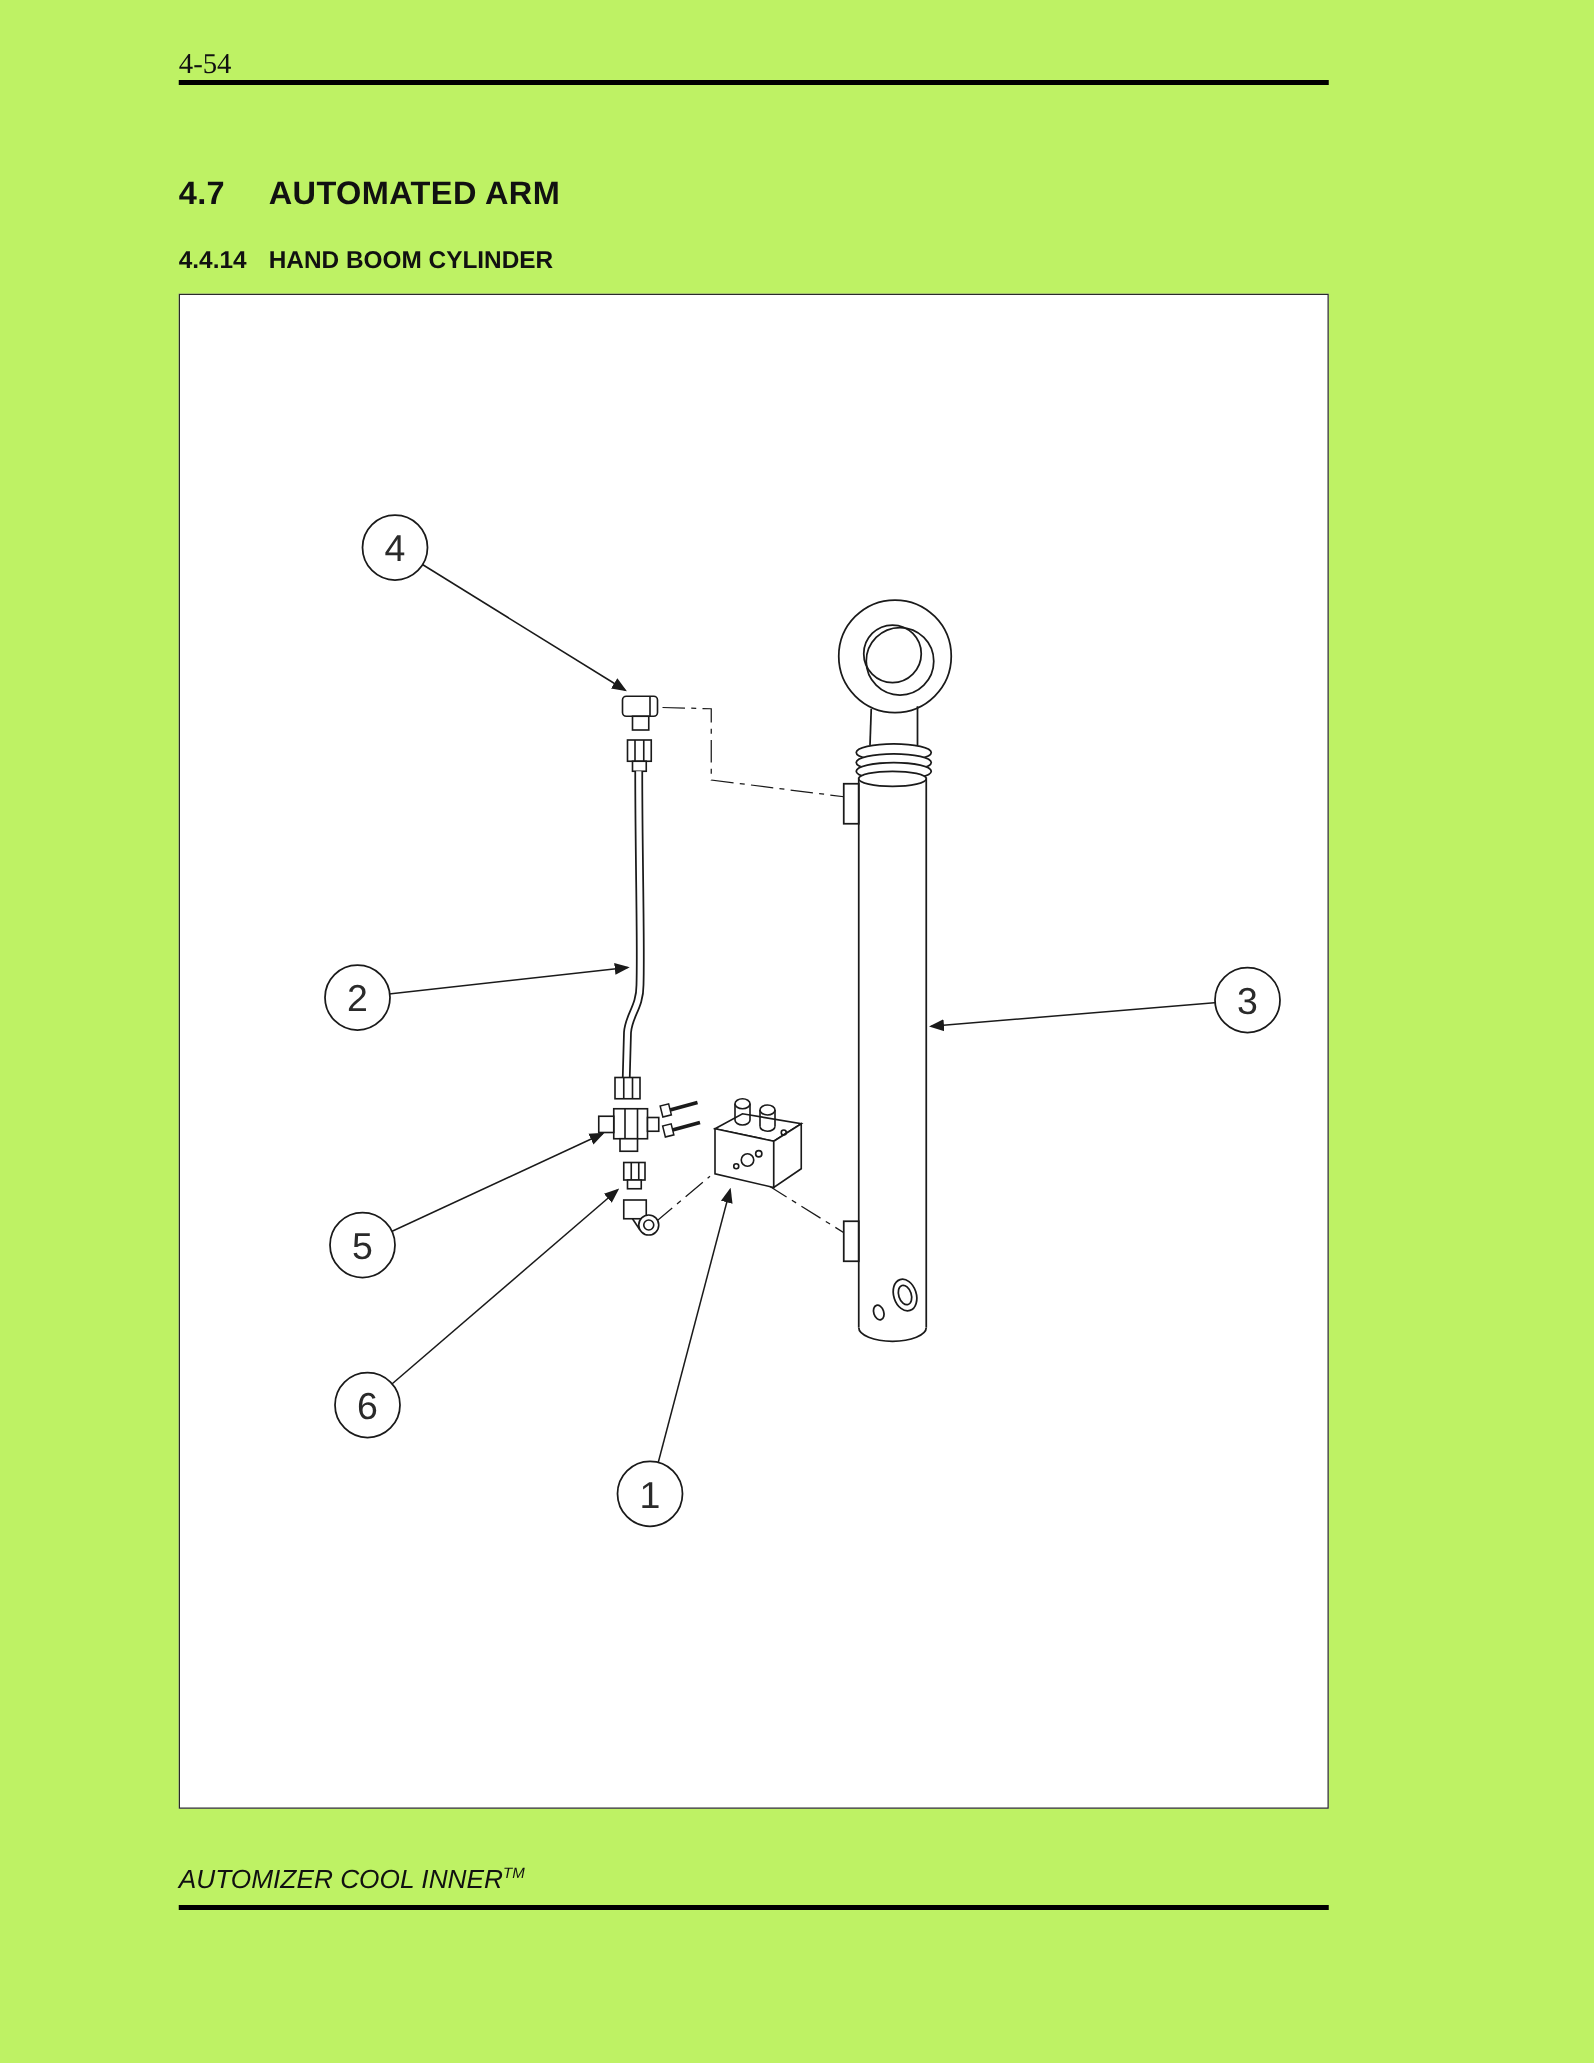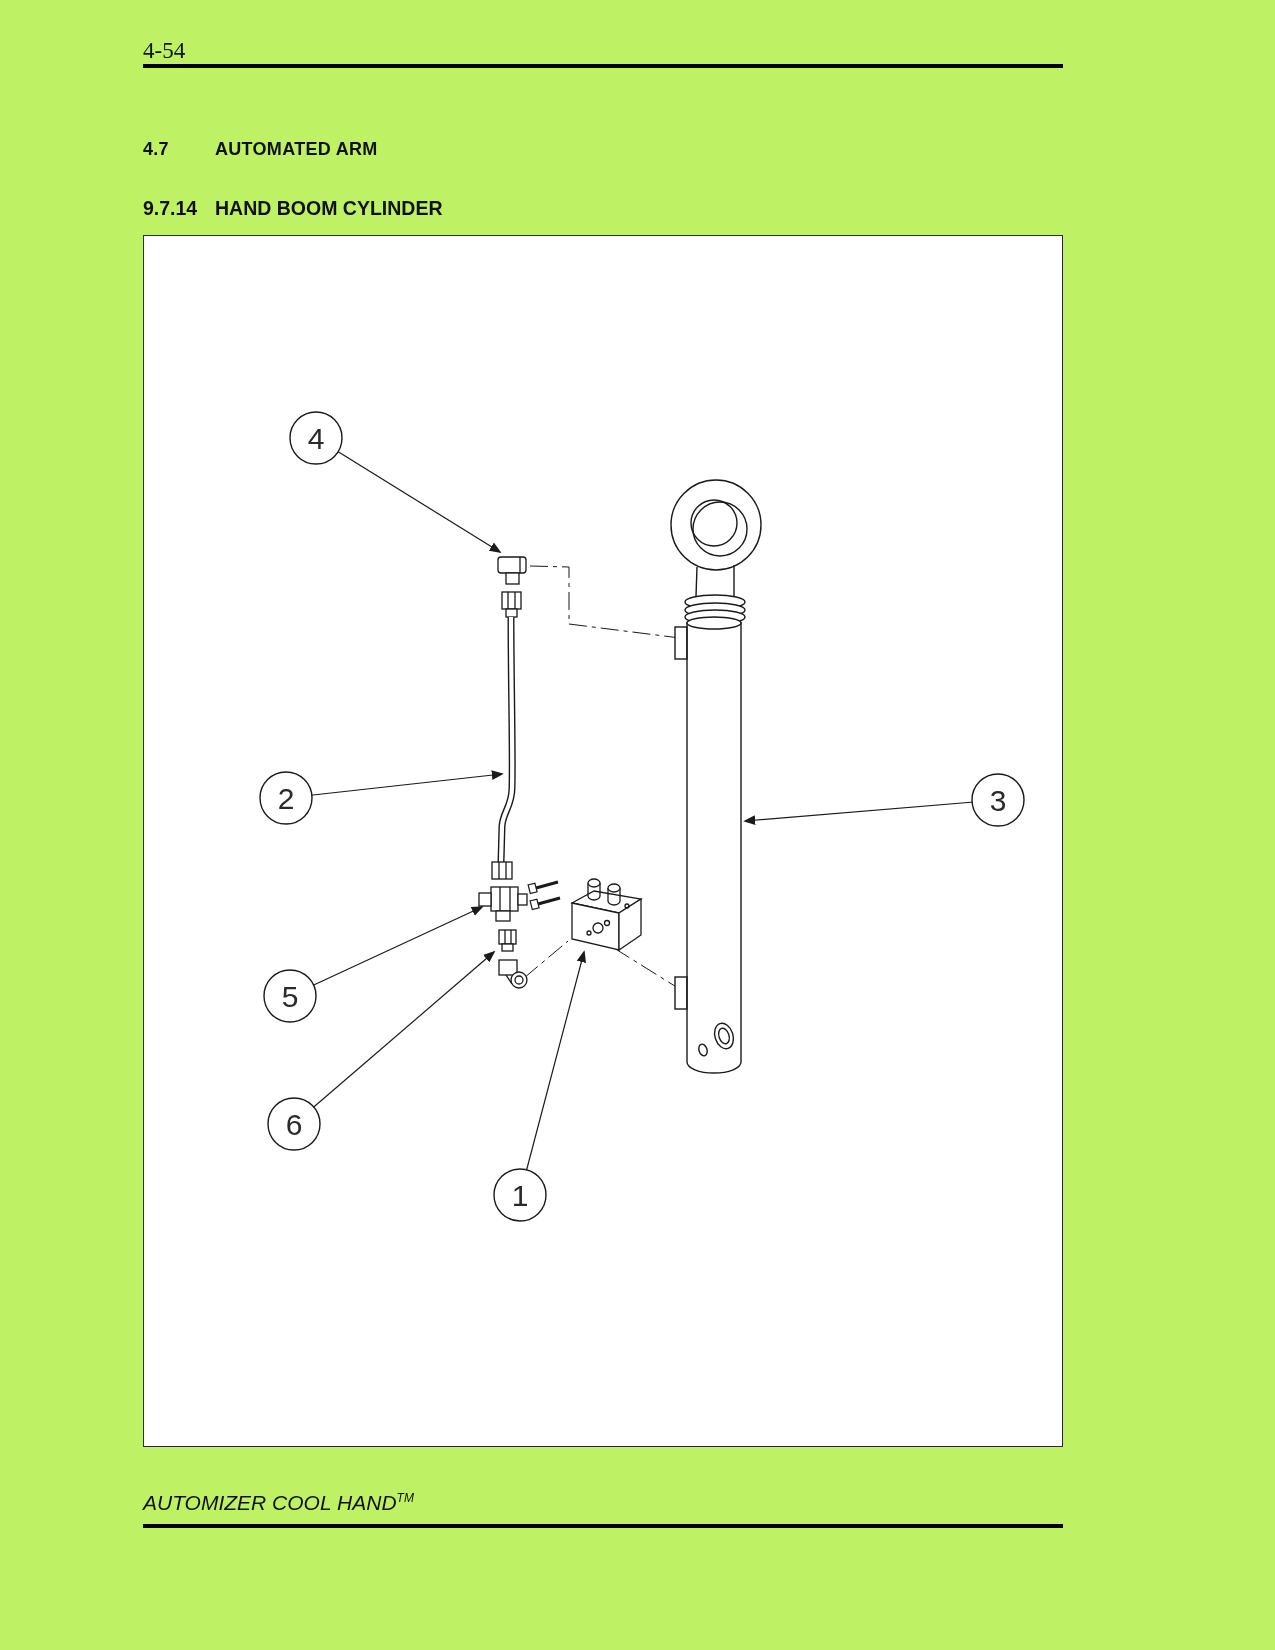--- a/index.html
+++ b/index.html
@@ -14,21 +14,21 @@
   .page-number {
     position:absolute; left:143px; top:38px;
     font-family:"Liberation Serif", serif;
     font-size:23px; color:#111;
   }
   .rule { position:absolute; left:143px; width:920px; background:#000; }
   .rule-top { top:64px; height:4px; }
   .rule-bottom { top:1524px; height:4px; }
   .heading {
     position:absolute; left:143px; top:139px; margin:0;
-    font-size:18px; font-weight:bold; color:#111;
+    font-size:26px; font-weight:bold; color:#111;
     letter-spacing:0.3px;
   }
   .heading .h-num { display:inline-block; width:72px; }
   .subheading {
     position:absolute; left:143px; top:197px; margin:0;
     font-size:19.5px; font-weight:bold; color:#111;
   }
   .subheading .sh-num { display:inline-block; width:72px; }
   .figure-box {
     position:absolute; left:143px; top:235px;
@@ -50,21 +50,21 @@
 </head>
 <body>
 
 <div class="page">
 
   <div class="page-number">4-54</div>
   <div class="rule rule-top"></div>
 
   <h1 class="heading"><span class="h-num">4.7</span><span class="h-title">AUTOMATED ARM</span></h1>
 
-  <h2 class="subheading"><span class="sh-num">9.7.14</span><span class="sh-title">HAND BOOM CYLINDER</span></h2>
+  <h2 class="subheading"><span class="sh-num">4.4.14</span><span class="sh-title">HAND BOOM CYLINDER</span></h2>
 
   <div class="figure-box">
     <svg viewBox="0 0 918 1210" xmlns="http://www.w3.org/2000/svg">
       <defs>
         <marker id="arrow" viewBox="0 0 10 10" refX="8.5" refY="5" markerWidth="10" markerHeight="10" orient="auto">
           <path d="M0,1 L10,5 L0,9 Z" fill="#1a1a1a"></path>
         </marker>
       </defs>
 
       <g stroke="#1a1a1a" stroke-width="1" fill="none" stroke-dasharray="18 5 4 5">
@@ -201,16 +201,16 @@
           <text class="callout-num" x="150" y="899">6</text>
         </g>
         <g>
           <circle cx="376" cy="959" r="26" fill="#fff" stroke="#1a1a1a" stroke-width="1.4"></circle>
           <text class="callout-num" x="376" y="970">1</text>
         </g>
       </g>
     </svg>
   </div>
 
-  <div class="footer"><span>AUTOMIZER COOL HAND</span><sup>TM</sup></div>
+  <div class="footer"><span>AUTOMIZER COOL INNER</span><sup>TM</sup></div>
   <div class="rule rule-bottom"></div>
 
 </div>
 
 </body></html>

